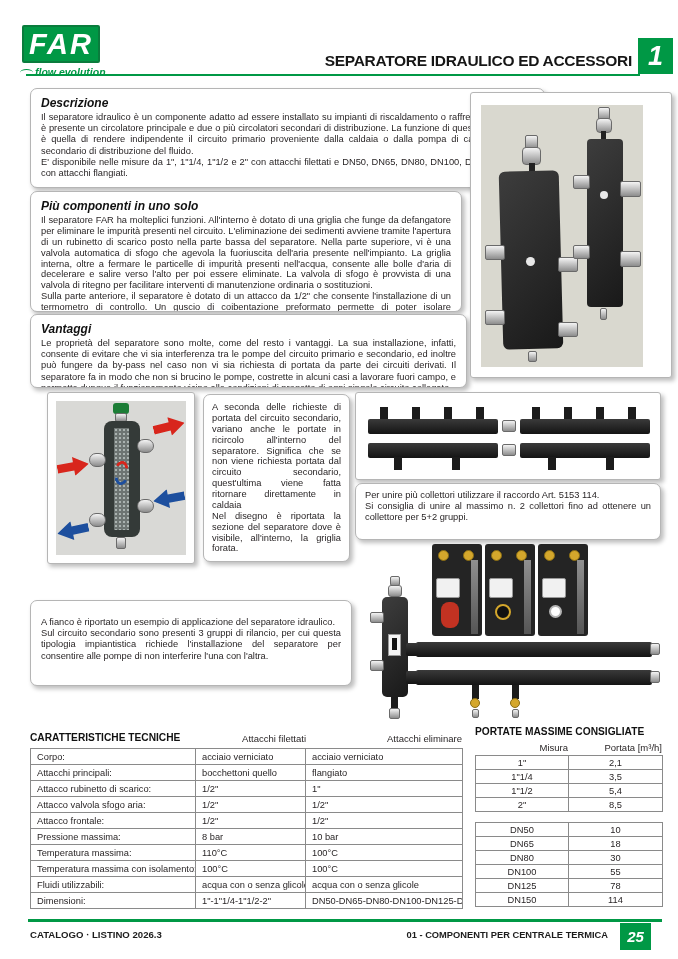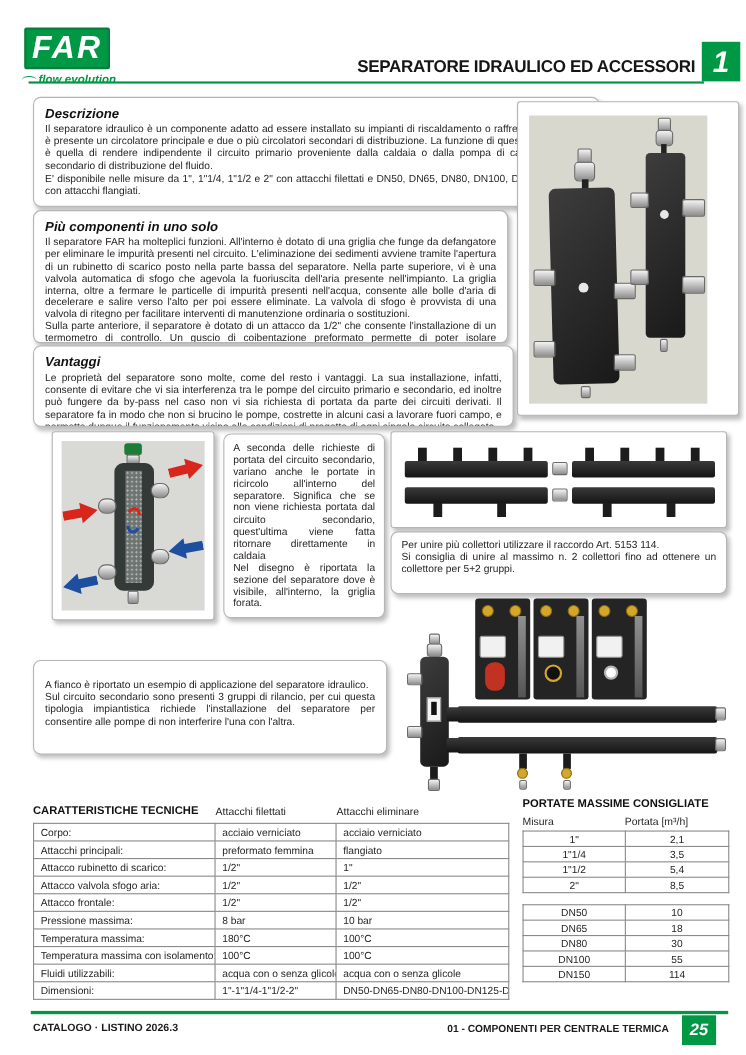--- a/index.html
+++ b/index.html
@@ -26,21 +26,21 @@
   
   .card { position:absolute; background:#fff; border:1px solid #b5b5b5; border-radius:7px;
     box-shadow:2.5px 3px 4px rgba(0,0,0,0.25); padding:6px 10px 6px 10px; overflow:hidden; }
   .imgcard { position:absolute; background:#fff; border:1px solid #b5b5b5; border-radius:3px;
     box-shadow:2.5px 3px 4px rgba(0,0,0,0.25); overflow:hidden; }
   h3.sect { font-style:italic; font-weight:bold; font-size:12px; color:#111; margin:1px 0 2px 0; }
   p.body { font-size:9.3px; line-height:1.21; text-align:justify; color:#231f20; }
 
   
   .tbl-title { position:absolute; font-weight:bold; font-size:10.2px; color:#111; white-space:nowrap; }
-  .col-head { position:absolute; font-size:9.5px; color:#231f20; text-align:left; }
+  .col-head { position:absolute; font-size:9.5px; color:#231f20; text-align:right; }
   table.tech { position:absolute; left:30px; top:748px; width:432px; border-collapse:collapse; table-layout:fixed; }
   table.tech td { border:1px solid #8a8a8a; font-size:9.3px; height:16px; padding:0 2px 0 6px; overflow:hidden; white-space:nowrap; }
   table.flow { position:absolute; border-collapse:collapse; table-layout:fixed; width:187px; }
   table.flow td { border:1px solid #8a8a8a; font-size:9.3px; height:14px; text-align:center; padding:0; }
 
   
   .frule { position:absolute; left:28px; top:919px; width:634px; height:2.5px; background:#009845; }
   .f-left { position:absolute; left:30px; top:929px; font-weight:bold; font-size:9.6px; color:#1c1c1c; }
   .f-right { position:absolute; right:70px; top:930px; font-weight:bold; font-size:9.3px; color:#1c1c1c; }
   .pagebox { position:absolute; left:620px; top:923px; width:31px; height:27px; background:#009845;
@@ -238,21 +238,21 @@
         <col style="width:157px">
       </colgroup>
     <tbody>
       <tr>
           <td>Corpo:</td>
           <td>acciaio verniciato</td>
           <td>acciaio verniciato</td>
         </tr>
       <tr>
           <td>Attacchi principali:</td>
-          <td>preformato femmina</td>
+          <td>bocchettoni quello</td>
           <td>flangiato</td>
         </tr>
       <tr>
           <td>Attacco rubinetto di scarico:</td>
           <td>1/2"</td>
           <td>1"</td>
         </tr>
       <tr>
           <td>Attacco valvola sfogo aria:</td>
           <td>1/2"</td>
@@ -263,21 +263,21 @@
           <td>1/2"</td>
           <td>1/2"</td>
         </tr>
       <tr>
           <td>Pressione massima:</td>
           <td>8 bar</td>
           <td>10 bar</td>
         </tr>
       <tr>
           <td>Temperatura massima:</td>
-          <td>180°C</td>
+          <td>110°C</td>
           <td>100°C</td>
         </tr>
       <tr>
           <td>Temperatura massima con isolamento:</td>
           <td>100°C</td>
           <td>100°C</td>
         </tr>
       <tr>
           <td>Fluidi utilizzabili:</td>
           <td>acqua con o senza glicole</td>
@@ -336,20 +336,24 @@
         </tr>
       <tr>
           <td>DN80</td>
           <td>30</td>
         </tr>
       <tr>
           <td>DN100</td>
           <td>55</td>
         </tr>
       <tr>
+          <td>DN125</td>
+          <td>78</td>
+        </tr>
+      <tr>
           <td>DN150</td>
           <td>114</td>
         </tr>
     </tbody>
   </table>
 
   <div class="frule"></div>
   <div class="f-left">CATALOGO · LISTINO 2026.3</div>
   <div class="f-right">01 - COMPONENTI PER CENTRALE TERMICA</div>
   <div class="pagebox">25</div>

